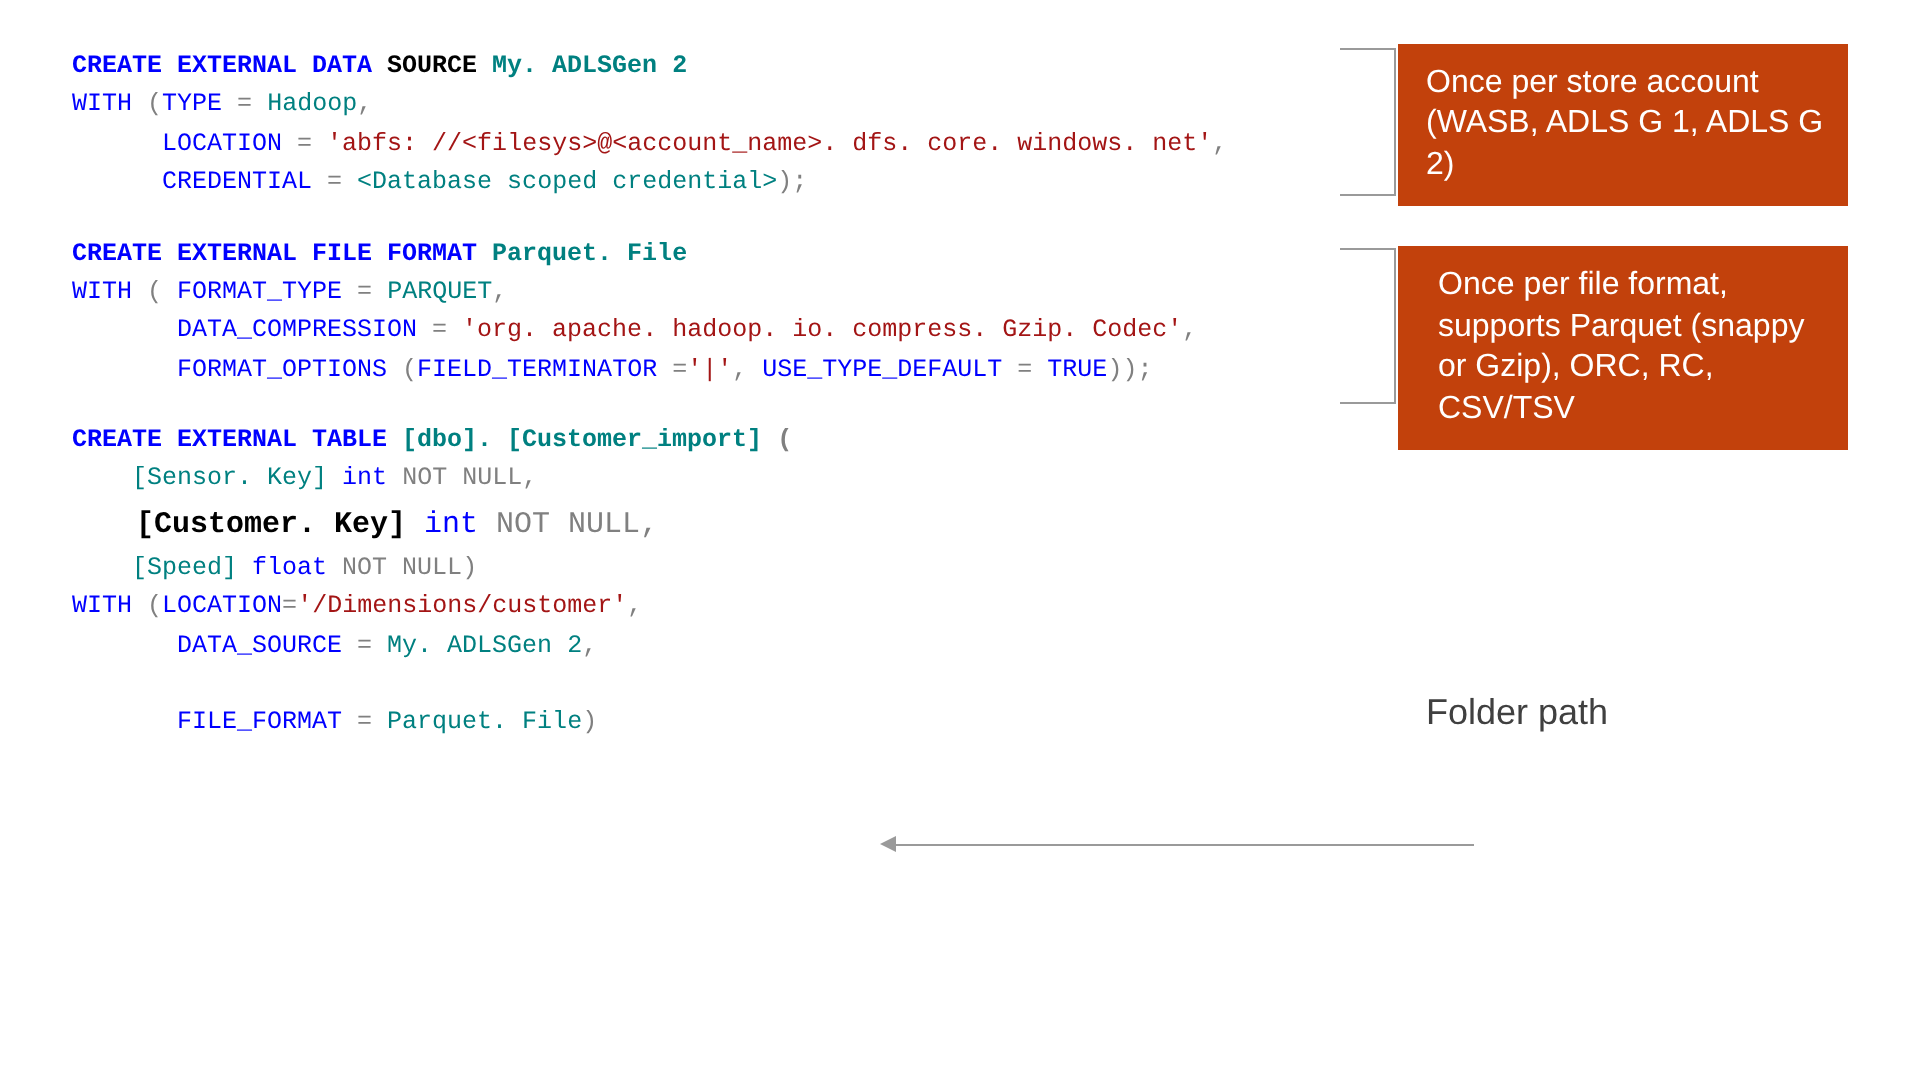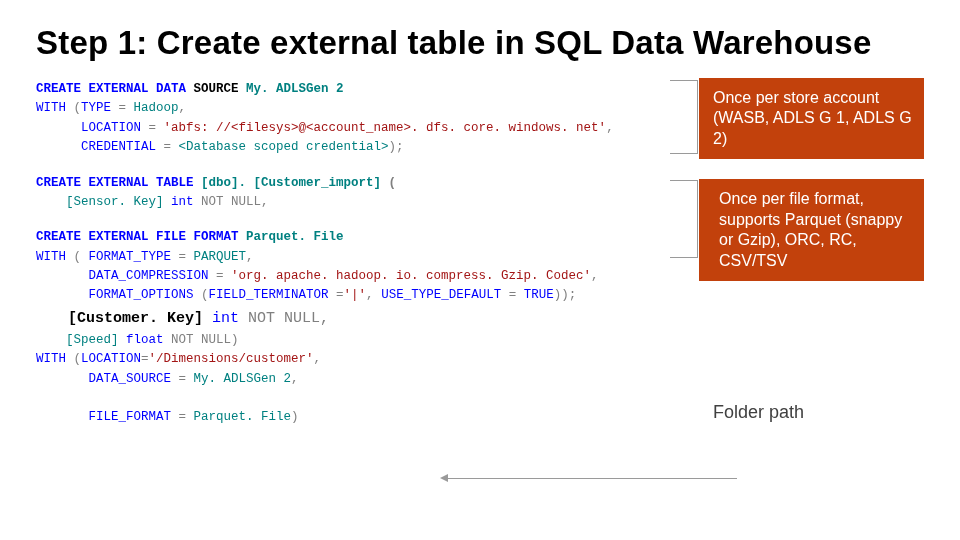--- a/index.html
+++ b/index.html
@@ -31,38 +31,37 @@
   .bracket.b1 { top: 0px; height: 74px; }
   .bracket.b2 { top: 100px; height: 78px; }
 
   .arrow-line { position:absolute; top: 398px; left: 410px; width: 291px; height: 0; border-top: 1px solid #9a9a9a; }
   .arrow-head { position:absolute; top: 394px; left: 404px; width:0; height:0; border-top:4px solid transparent; border-bottom:4px solid transparent; border-right:8px solid #9a9a9a; }
 </style>
 </head>
 <body>
 
 <div class="slide">
-  <div class="title">Step 1: Create external table in SQL Data Warehouse</div>
 
   <div class="content">
 
     <div class="code-col">
 
       <pre class="code-block"><span class="kw bold">CREATE EXTERNAL DATA </span><span class="bold">SOURCE</span><span class="id bold"> My. ADLSGen 2</span>
 <span class="kw">WITH </span><span class="paren">(</span><span class="kw">TYPE </span><span class="paren">=</span><span class="id"> Hadoop</span><span class="paren">,</span>
 <span class="kw">      LOCATION </span><span class="paren">=</span><span class="str"> 'abfs: //&lt;filesys&gt;@&lt;account_name&gt;. dfs. core. windows. net'</span><span class="paren">,</span>
 <span class="kw">      CREDENTIAL </span><span class="paren">=</span><span class="id"> &lt;Database scoped credential&gt;</span><span class="paren">);</span></pre>
 
-      <pre class="code-block"><span class="kw bold">CREATE EXTERNAL TABLE </span><span class="id bold">[dbo]. [Customer_import] </span><span class="paren bold">(</span>
-<span>    </span><span class="id">[Sensor. Key] </span><span class="kw">int </span><span class="paren">NOT NULL</span><span class="paren">,</span></pre>
-
       <pre class="code-block"><span class="kw bold">CREATE EXTERNAL FILE </span><span class="tok bold">FORMAT</span><span class="id bold"> Parquet. File</span>
 <span class="kw">WITH </span><span class="paren">( </span><span class="kw">FORMAT_TYPE </span><span class="paren">=</span><span class="id"> PARQUET</span><span class="paren">,</span>
 <span class="kw">       DATA_COMPRESSION </span><span class="paren">=</span><span class="str"> 'org. apache. hadoop. io. compress. Gzip. Codec'</span><span class="paren">,</span>
 <span class="kw">       FORMAT_OPTIONS </span><span class="paren">(</span><span class="kw">FIELD_TERMINATOR </span><span class="paren">=</span><span class="str">'|'</span><span class="paren">, </span><span class="kw">USE_TYPE_DEFAULT </span><span class="paren">=</span><span class="kw"> TRUE</span><span class="paren">));</span></pre>
+
+      <pre class="code-block"><span class="kw bold">CREATE EXTERNAL TABLE </span><span class="id bold">[dbo]. [Customer_import] </span><span class="paren bold">(</span>
+<span>    </span><span class="id">[Sensor. Key] </span><span class="kw">int </span><span class="paren">NOT NULL</span><span class="paren">,</span></pre>
 
       <div class="ck-line"><span style="color:#000">[Customer. Key]</span><span class="kw" style="font-weight:400"> int </span><span class="paren" style="font-weight:400">NOT NULL</span><span class="paren" style="font-weight:400">,</span></div>
 
       <pre class="code-block" style="margin-top:0"><span>    </span><span class="id">[Speed] </span><span class="kw">float </span><span class="paren">NOT NULL</span><span class="paren">)</span>
 <span class="kw">WITH </span><span class="paren">(</span><span class="kw">LOCATION</span><span class="paren">=</span><span class="str">'/Dimensions/customer'</span><span class="paren">,</span>
 <span class="kw">       DATA_SOURCE </span><span class="paren">=</span><span class="id"> My. ADLSGen 2</span><span class="paren">,</span>
 
 <span class="kw">       FILE_FORMAT </span><span class="paren">=</span><span class="id"> Parquet. File</span><span class="paren">)</span></pre>
 
     </div>

